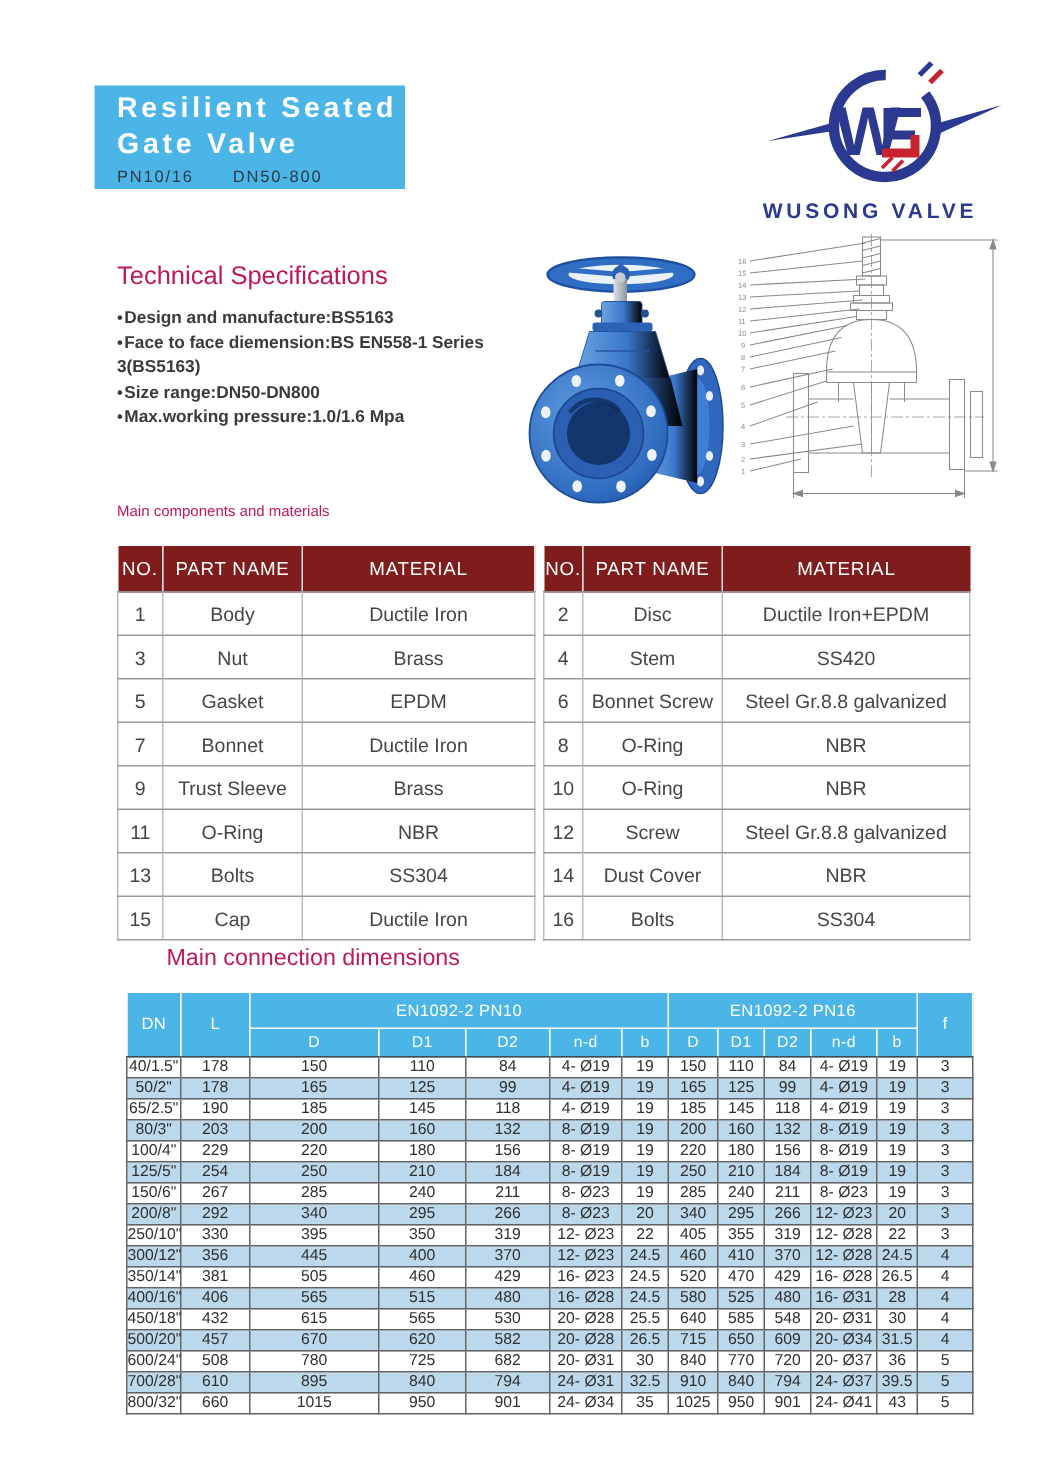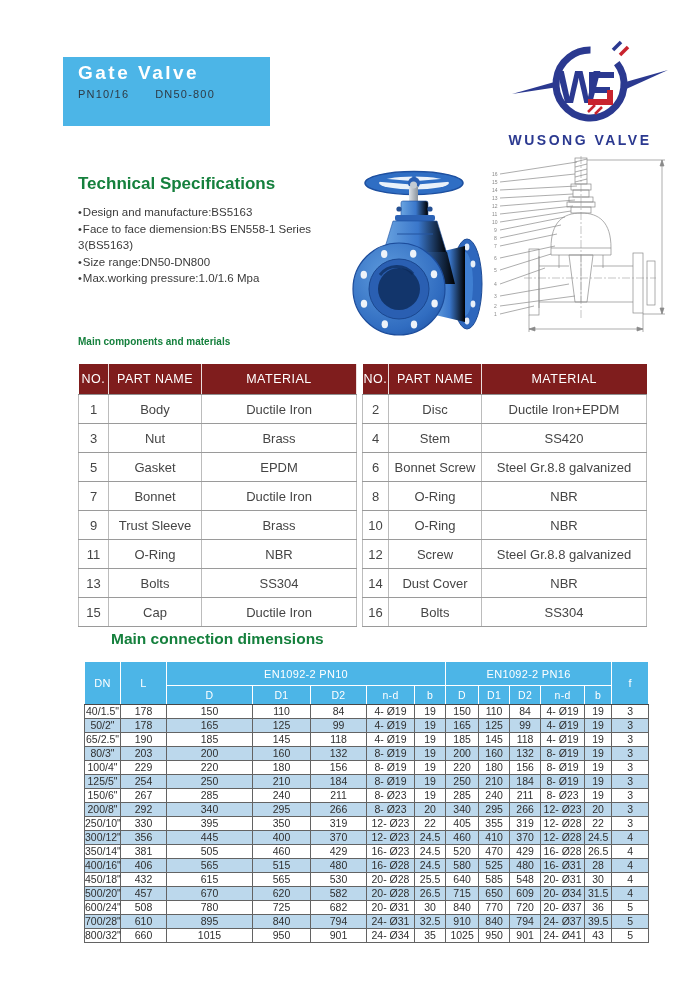--- a/index.html
+++ b/index.html
@@ -13,27 +13,27 @@
   .header-sub{margin-top:3px;font-size:11px;color:#2e3a45;letter-spacing:1.2px;}
   .header-sub span{display:inline-block;}
   .header-sub .gap{width:26px;}
 
   
   .logo-svg{position:absolute;left:500px;top:36px;}
   .brand{position:absolute;left:492px;top:132px;width:176px;text-align:center;
          color:#2b3990;font-weight:bold;font-size:14px;letter-spacing:2.5px;}
 
   
-  .sec-title{position:absolute;color:#15803d;font-weight:700;}
+  .sec-title{position:absolute;color:#be185d;font-weight:400;}
   .t-spec{left:78px;top:174px;font-size:17px;}
   .t-comp{left:78px;top:336px;font-size:10px;}
   .t-dim{left:84px;top:630px;font-size:15.5px;margin-left:27px;}
 
   
-  .spec-list{position:absolute;left:78px;top:204px;width:280px;margin:0;padding:0;list-style:none;}
+  .spec-list{position:absolute;left:78px;top:204px;width:280px;margin:0;padding:0;list-style:none;font-weight:bold;}
   .spec-list li{font-size:11.5px;line-height:16.6px;color:#3a3a3a;}
   .spec-list li::before{content:"\2022";font-size:11px;margin-right:1px;}
 
   
   .photo-svg{position:absolute;left:347px;top:162px;}
   .draw-svg{position:absolute;left:484px;top:154px;}
 
   
   .comp-table{position:absolute;left:78px;top:364px;width:568px;border-collapse:collapse;table-layout:fixed;}
   .comp-table th{background:#7f1d1d;color:#fff;font-weight:400;font-size:12.5px;
@@ -54,20 +54,21 @@
   .dim-table td{font-size:10.5px;color:#2f2f2f;text-align:center;height:13px;
                 padding:0;border:1px solid #636363;line-height:13px;}
   .dim-table tr.stripe td{background:#bcd8ec;}
 </style>
 </head>
 <body>
 
 <div class="page">
 
   <div class="header-block">
+    <div class="header-title">Resilient Seated</div>
     <div class="header-title">Gate Valve</div>
     <div class="header-sub">
       <span>PN10/16</span><span class="gap"></span><span>DN50-800</span>
     </div>
   </div>
 
   <svg class="logo-svg" width="176" height="96" viewBox="0 0 176 96">
     <circle cx="90" cy="48" r="34" fill="none" stroke="#2b3990" stroke-width="7" stroke-dasharray="183 31" transform="rotate(-38 90 48)"></circle>
     <line x1="113" y1="14" x2="121" y2="6" stroke="#2b3990" stroke-width="3.5"></line>
     <line x1="120" y1="19" x2="128" y2="11" stroke="#c8232e" stroke-width="3.5"></line>

